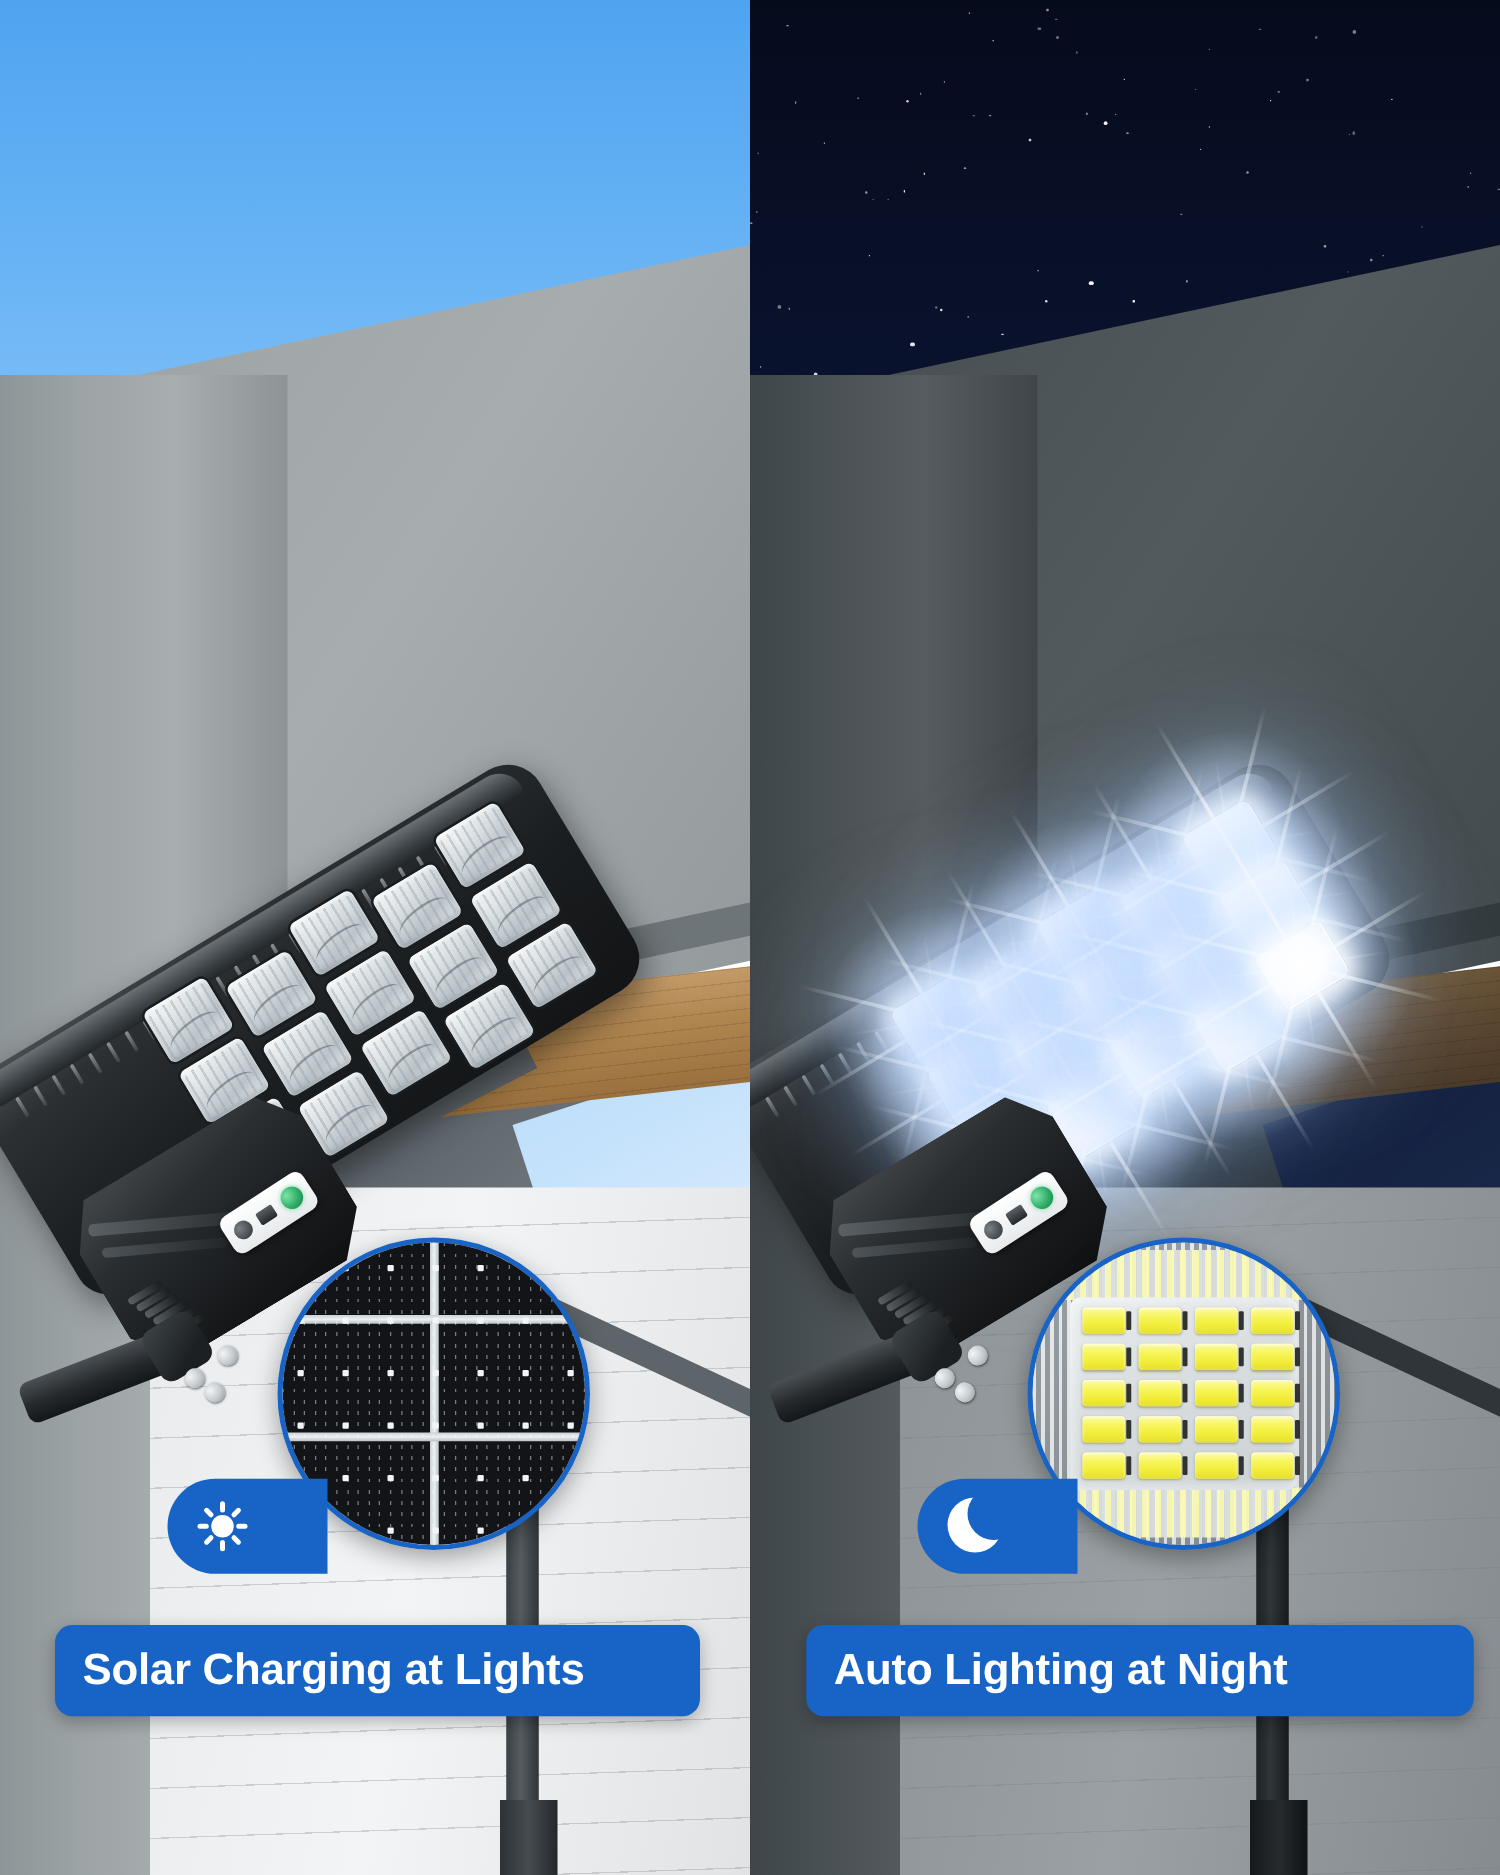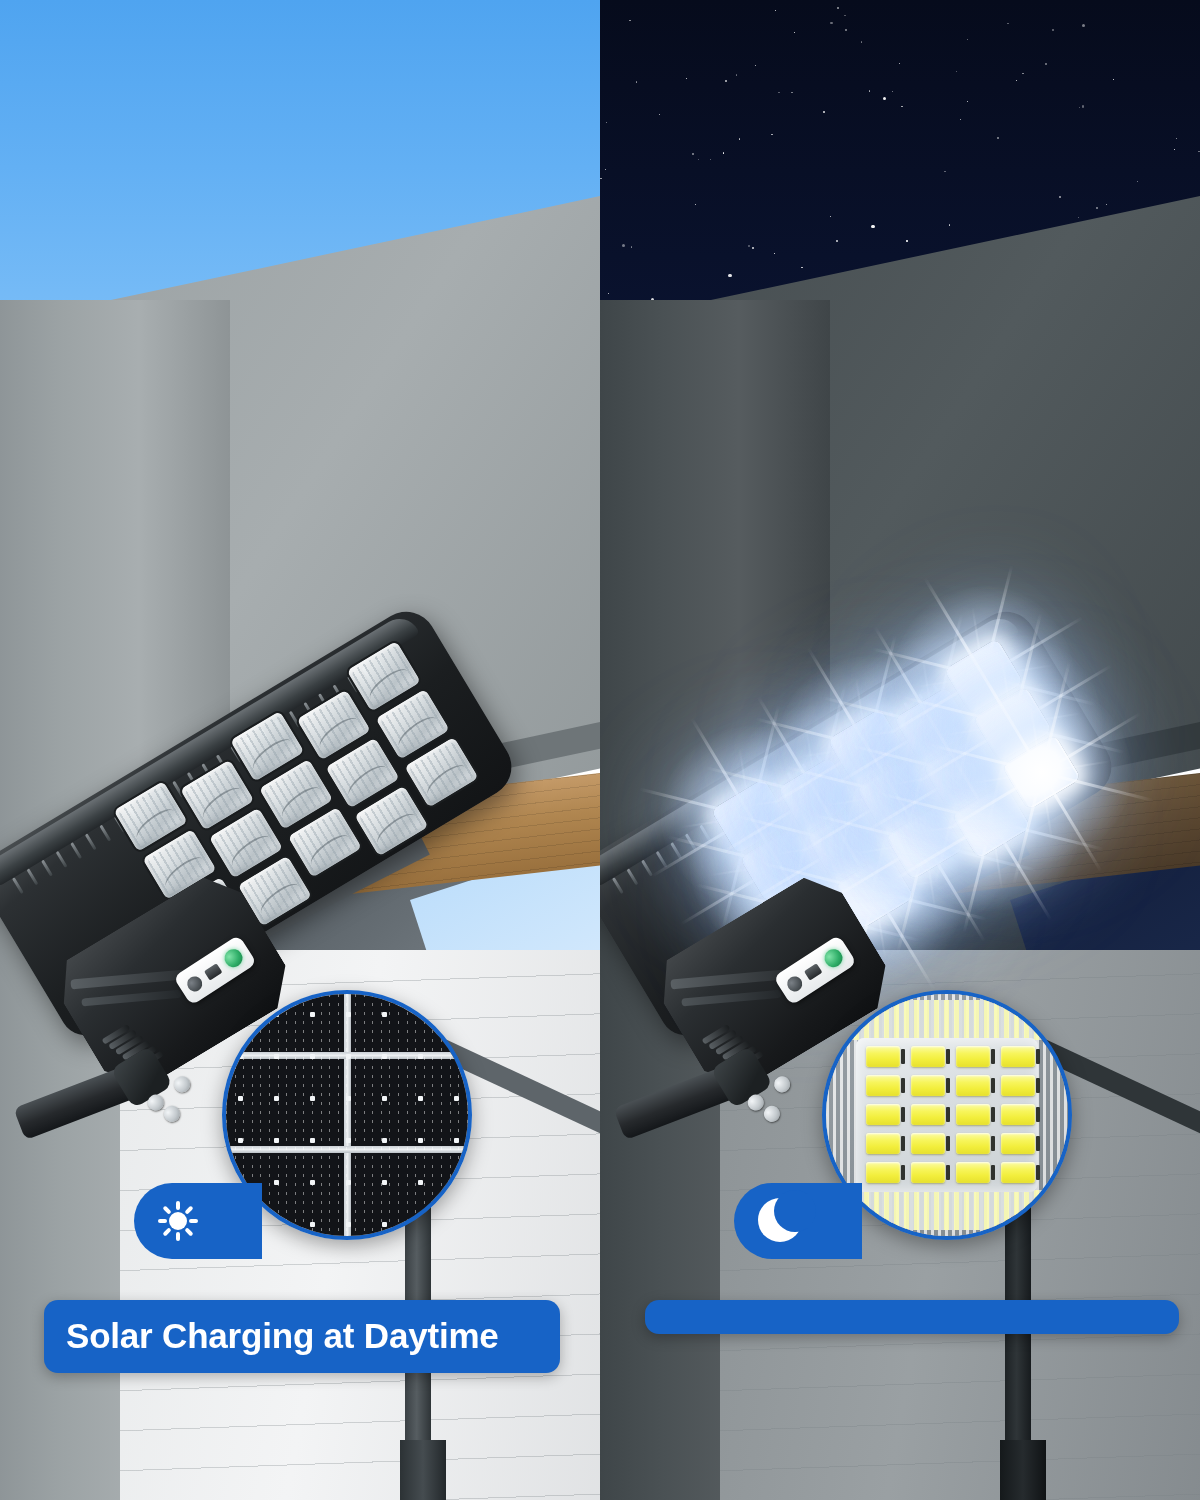--- a/index.html
+++ b/index.html
@@ -559,21 +559,21 @@
           <span class="soldot" style="left: 228px; top: 18px;"></span>
           <span class="soldot" style="left: 228px; top: 60px;"></span>
           <span class="soldot" style="left: 228px; top: 102px;"></span>
           <span class="soldot" style="left: 228px; top: 144px;"></span>
           <span class="soldot" style="left: 228px; top: 186px;"></span>
           <span class="soldot" style="left: 228px; top: 228px;"></span>
         </div>
     </div>
 
     <div class="caption left">
-      <div class="l1">Solar Charging at Daytime</div>
+      <div class="l1">Solar Charging at Lights</div>
     </div>
   </div>
 
   <div class="panel night">
     <div class="sky night">
       <div class="stars">
           <span class="star" style="width: 1.4px; height: 1.4px; left: 179.559px; top: 390.45px; opacity: 0.99;"></span>
           <span class="star" style="width: 1.4px; height: 1.4px; left: 317.522px; top: 626.323px; opacity: 0.94;"></span>
           <span class="star" style="width: 1.4px; height: 1.4px; left: 598.424px; top: 150.936px; opacity: 0.48;"></span>
           <span class="star" style="width: 2.2px; height: 2.2px; left: 230.439px; top: 21.7825px; opacity: 0.4;"></span>
@@ -1022,17 +1022,18 @@
             <span class="chip" style="left: 145px; top: 95px;"></span>
             <span class="chip" style="left: 10px; top: 124px;"></span>
             <span class="chip" style="left: 55px; top: 124px;"></span>
             <span class="chip" style="left: 100px; top: 124px;"></span>
             <span class="chip" style="left: 145px; top: 124px;"></span>
           </div>
       </div>
     </div>
 
     <div class="caption right">
+      <div class="l1">Auto Lighting at Night</div>
     </div>
   </div>
 
 
 </div>
 
 </body></html>

